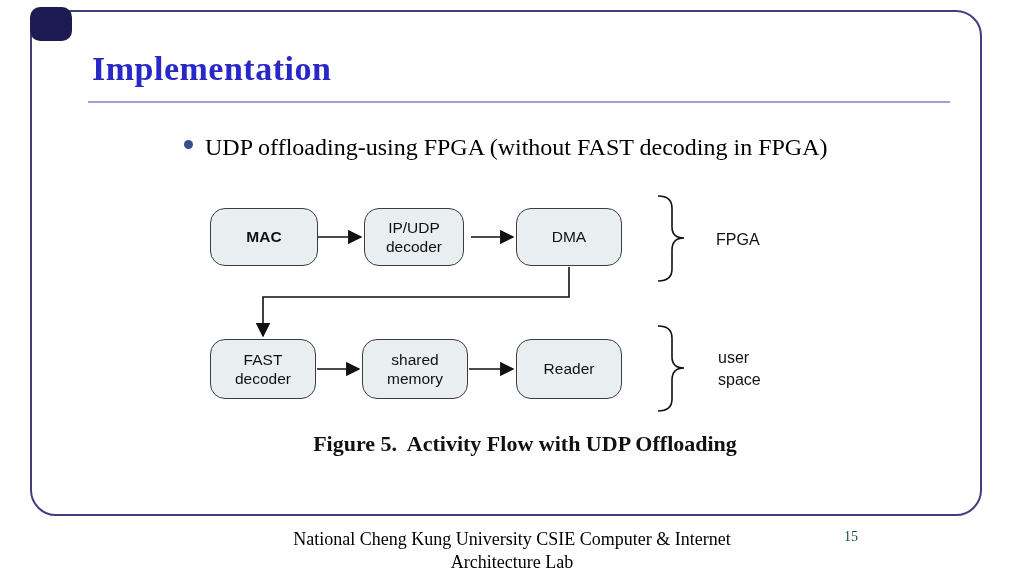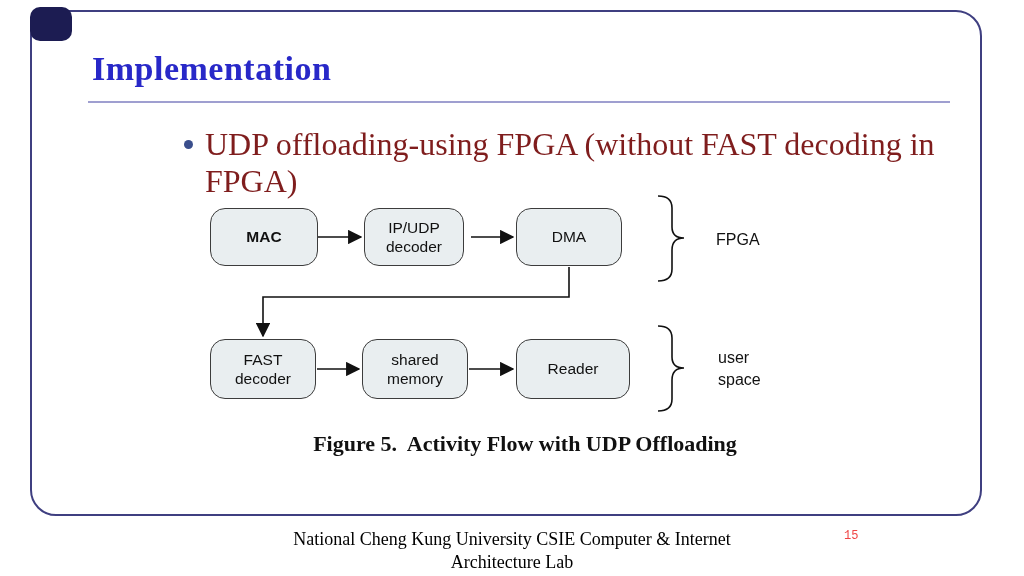--- a/index.html
+++ b/index.html
@@ -31,63 +31,63 @@
   }
   .title-rule{
     position:absolute;left:88px;top:101px;width:862px;height:2px;
     background:var(--rule-color);
   }
   .bullet-dot{
     position:absolute;left:184px;top:140px;width:9px;height:9px;
     border-radius:50%;background:var(--bullet-dot);
   }
   .bullet-text{
-    position:absolute;left:205px;top:126px;
-    font-family:"Liberation Serif",serif;font-size:32px;color:#7f1d1d;
+    position:absolute;left:205px;top:134px;
+    font-family:"Liberation Serif",serif;font-size:24px;color:#000000;
   }
 
   .connectors{position:absolute;left:0;top:0;width:1024px;height:576px;}
   .conn{stroke:var(--ink);stroke-width:1.6;fill:none;}
   .brace{stroke:var(--ink);stroke-width:1.6;fill:none;}
 
   .node{
     position:absolute;display:flex;align-items:center;justify-content:center;
     background:var(--node-fill);border:1.6px solid var(--node-border);
     border-radius:15px;
   }
   .node span{
     font-family:"Liberation Sans",sans-serif;font-size:15.5px;color:var(--ink);
     text-align:center;line-height:1.25;white-space:pre-line;
   }
   .node-mac{left:210px;top:208px;width:108px;height:58px;font-weight:bold;}
   .node-ipudp{left:364px;top:208px;width:100px;height:58px;}
   .node-dma{left:516px;top:208px;width:106px;height:58px;}
   .node-fast{left:210px;top:339px;width:106px;height:60px;}
   .node-shared{left:362px;top:339px;width:106px;height:60px;}
-  .node-reader{left:516px;top:339px;width:114px;height:60px;}
+  .node-reader{left:516px;top:339px;width:106px;height:60px;}
 
   .group-label{
     position:absolute;font-family:"Liberation Sans",sans-serif;font-size:16px;
     color:var(--ink);white-space:pre-line;line-height:1.35;
   }
   .label-fpga{left:716px;top:229px;}
   .label-user-space{left:718px;top:347px;}
 
   .caption{
     position:absolute;left:180px;top:431px;width:690px;text-align:center;
     font-family:"Liberation Serif",serif;font-size:22px;font-weight:600;
     color:var(--ink);white-space:pre-wrap;
   }
   .footer{
     position:absolute;left:0;top:528px;width:1024px;text-align:center;
     font-family:"Liberation Serif",serif;font-size:18px;line-height:1.3;color:#000;
   }
   .page-number{
     position:absolute;left:844px;top:529px;
-    font-family:Liberation Mono, monospace;font-size:12px;color:#ef4444;
+    font-family:Liberation Serif, serif;font-size:14px;color:#14532d;
   }
 </style>
 </head>
 <body>
 
 <div class="slide-frame"></div>
 <div class="corner-decoration"></div>
 
 <h1 class="page-title">Implementation</h1>
 <div class="title-rule"></div>

